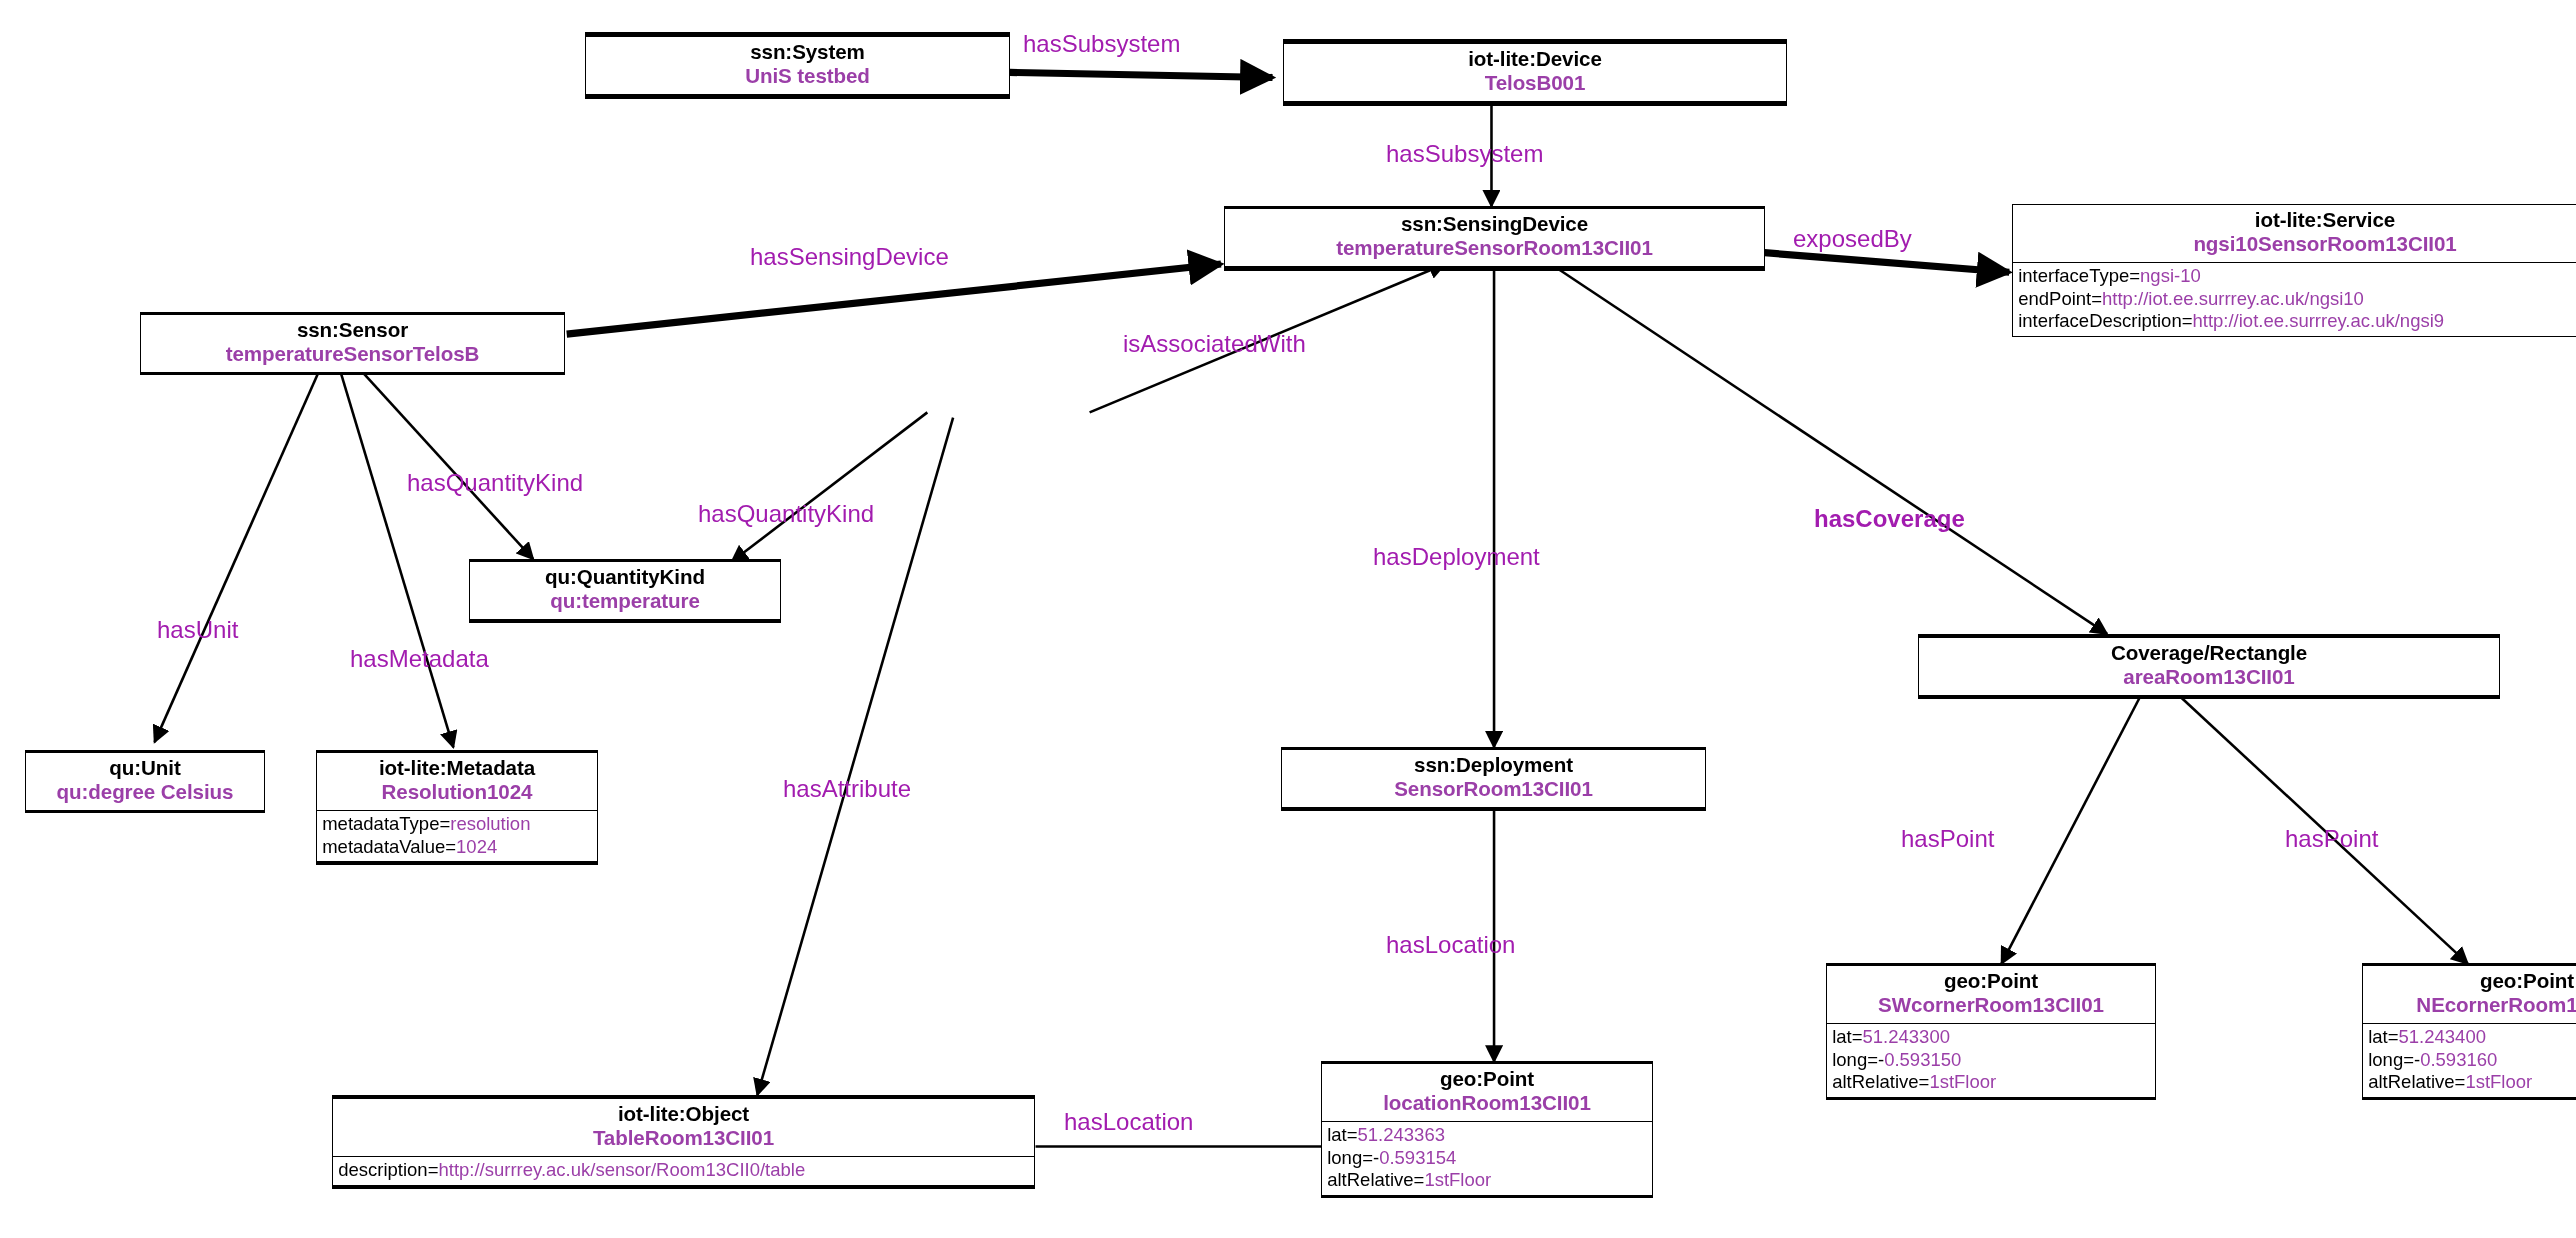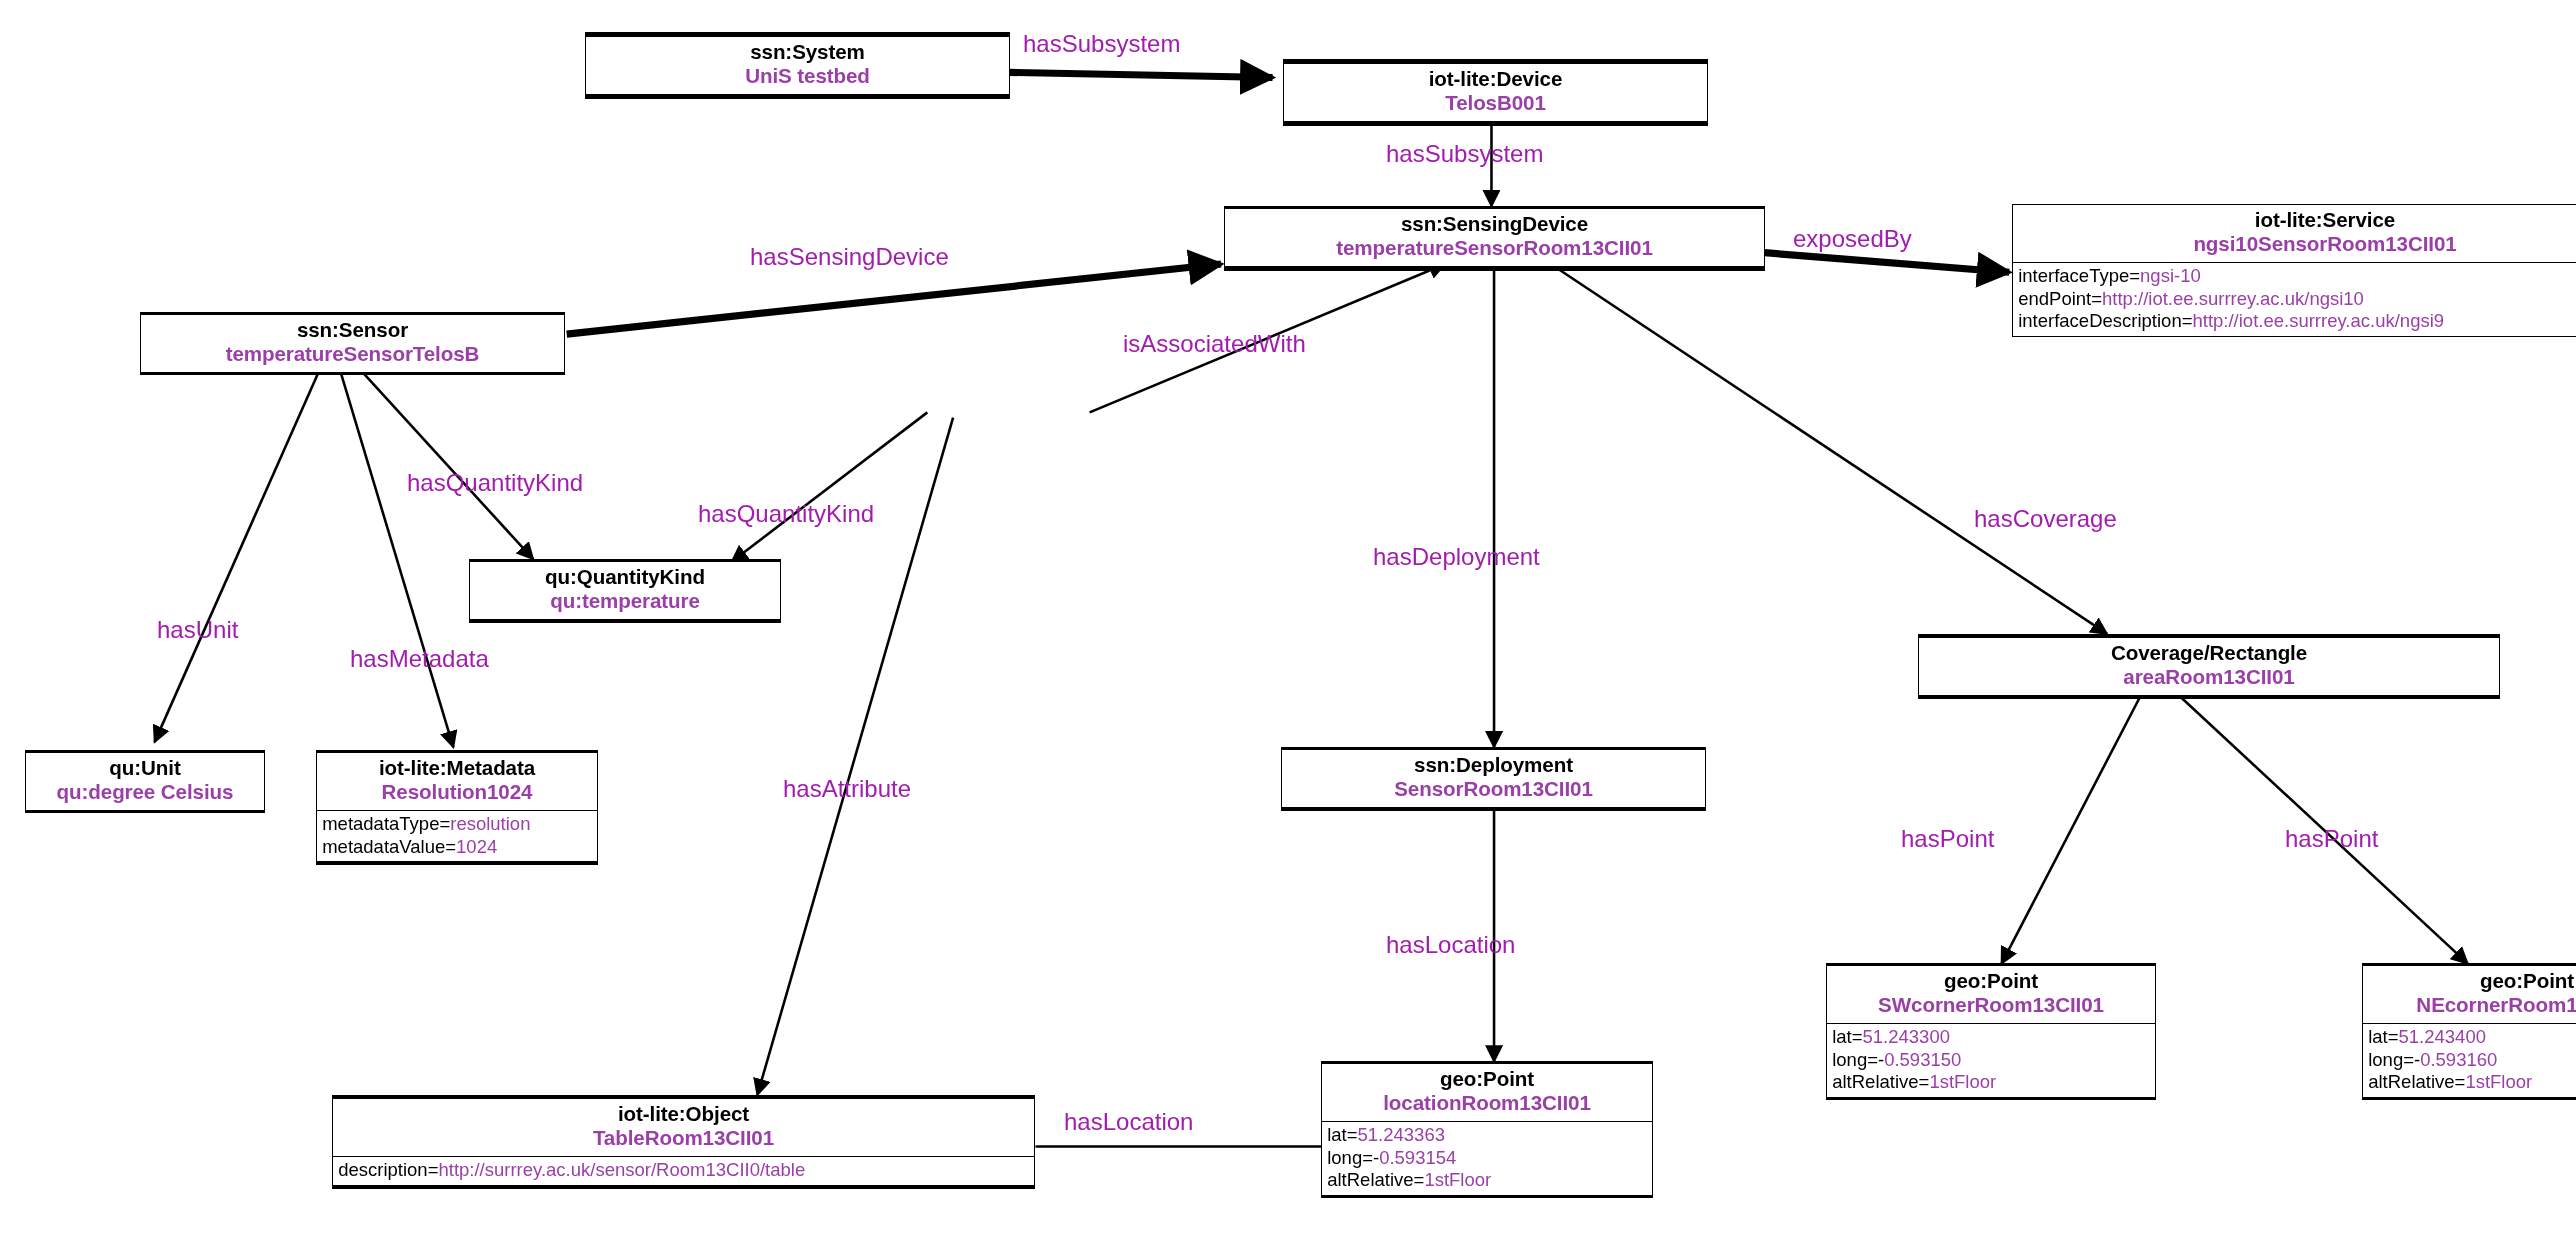--- a/index.html
+++ b/index.html
@@ -124,21 +124,21 @@
     <path d="M 4230 1350 L 4790 1870" stroke="#000000" stroke-width="5" fill="none" marker-end="url(#arrow-thin)"></path>
   </svg>
 
   <div class="node" style="left:585px; top:32px; width:425px; border-top-width:5.2px; border-bottom-width:5.2px;padding-left:20px;">
     <div class="node-head">
       <span class="node-class">ssn:System</span>
       <span class="node-inst">UniS testbed</span>
     </div>
   </div>
 
-  <div class="node" style="left:1283px; top:39px; width:425px; border-top-width:5.2px; border-bottom-width:5.2px;margin-top:20px;">
+  <div class="node" style="left:1283px; top:39px; width:504px; border-top-width:5.2px; border-bottom-width:5.2px;">
     <div class="node-head">
       <span class="node-class">iot-lite:Device</span>
       <span class="node-inst">TelosB001</span>
     </div>
   </div>
 
   <div class="node" style="left:1224px; top:206px; width:541px; border-top-width:3.1px; border-bottom-width:5.2px;justify-content:flex-end;">
     <div class="node-head">
       <span class="node-class">ssn:SensingDevice</span>
       <span class="node-inst">temperatureSensorRoom13CII01</span>
@@ -265,21 +265,21 @@
   <div class="edge-label" style="left:698px; top:502px;">hasQuantityKind</div>
 
   <div class="edge-label" style="left:157px; top:618px;">hasUnit</div>
 
   <div class="edge-label" style="left:350px; top:647px;">hasMetadata</div>
 
   <div class="edge-label" style="left:783px; top:777px;">hasAttribute</div>
 
   <div class="edge-label" style="left:1373px; top:545px;">hasDeployment</div>
 
-  <div class="edge-label" style="left:1974px; top:507px;">hasCoverage</div>
+  <div class="edge-label" style="left:1814px; top:507px;font-weight:bold;">hasCoverage</div>
 
   <div class="edge-label" style="left:1386px; top:933px;">hasLocation</div>
 
   <div class="edge-label" style="left:1064px; top:1110px;">hasLocation</div>
 
   <div class="edge-label" style="left:1901px; top:827px;">hasPoint</div>
 
   <div class="edge-label" style="left:2285px; top:827px;">hasPoint</div>
 
 </div>

